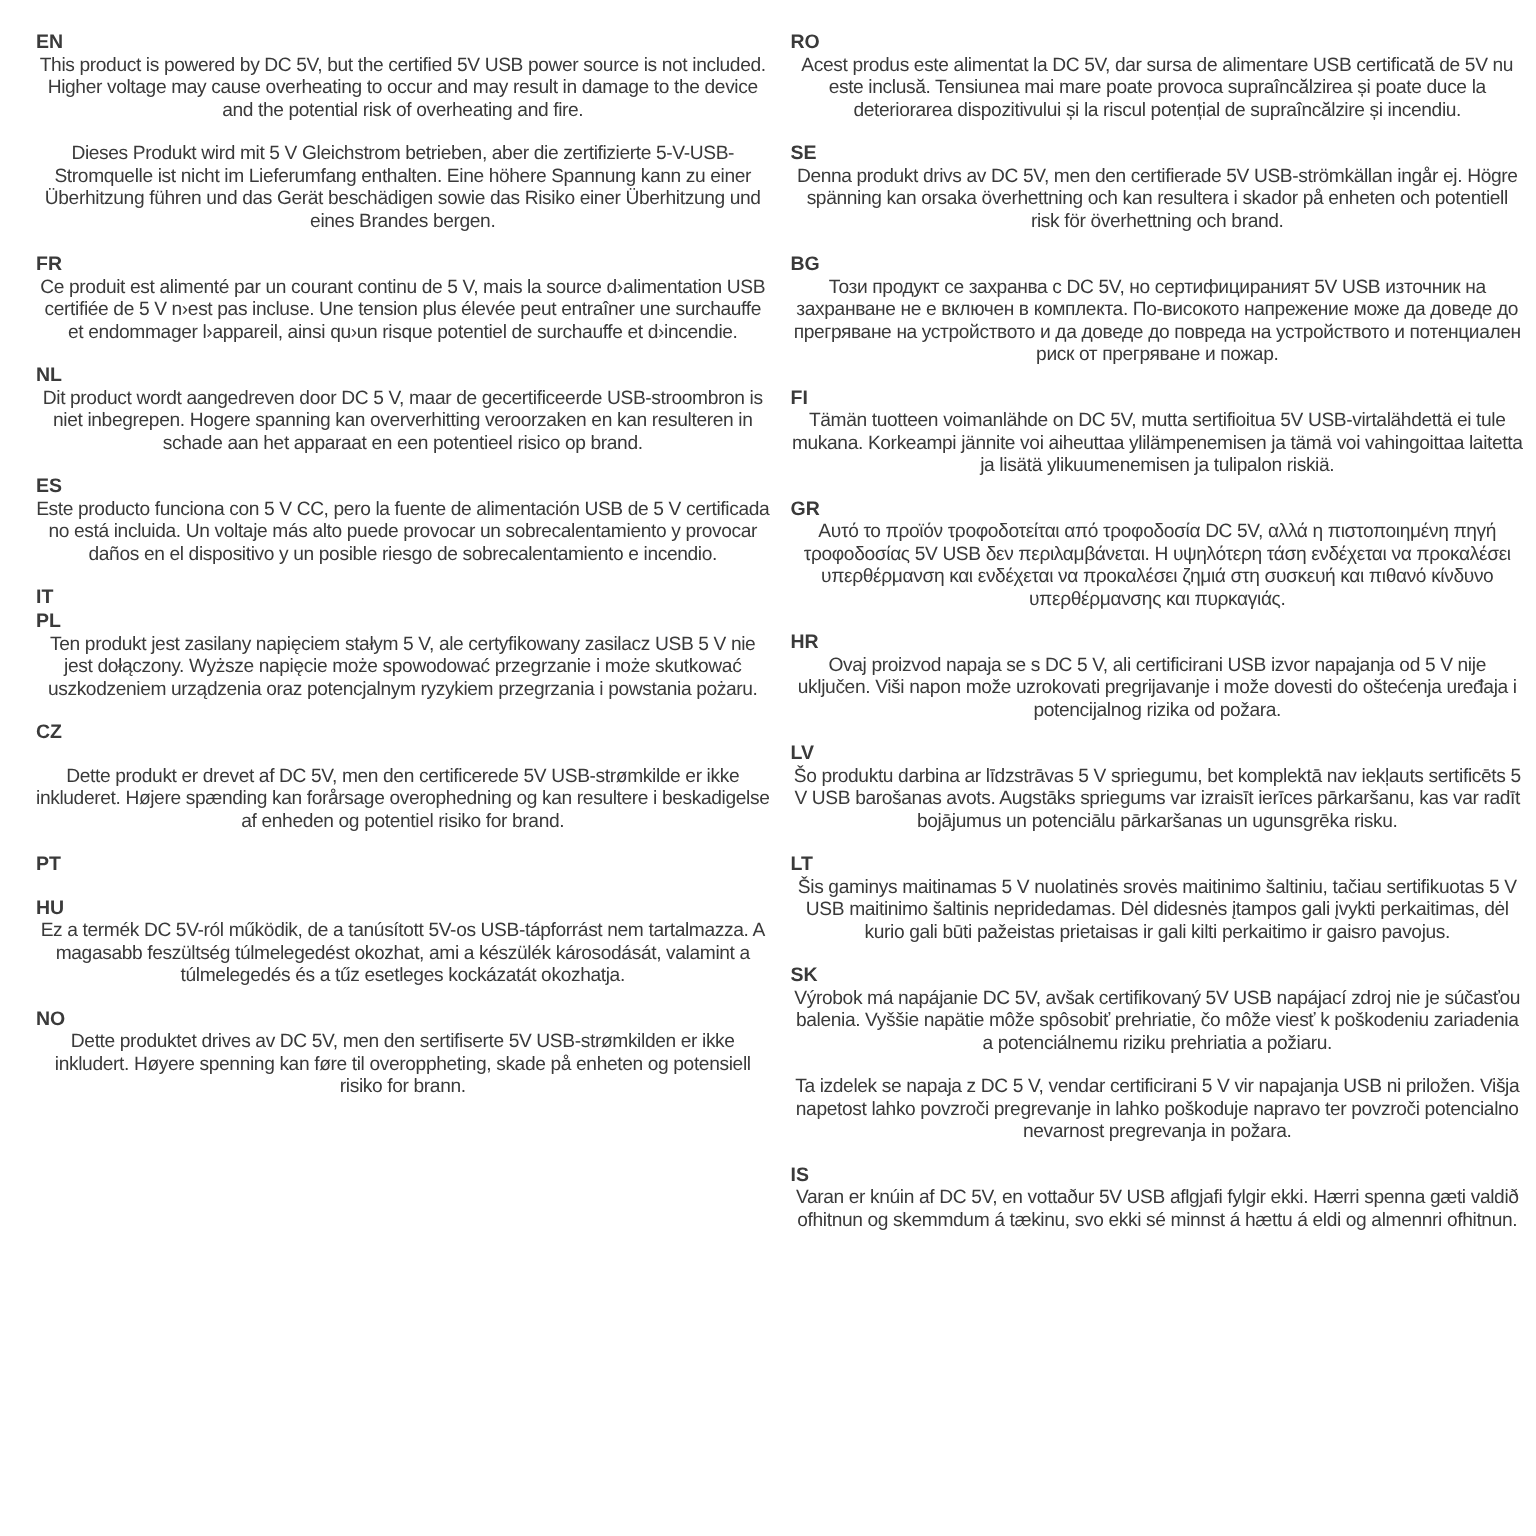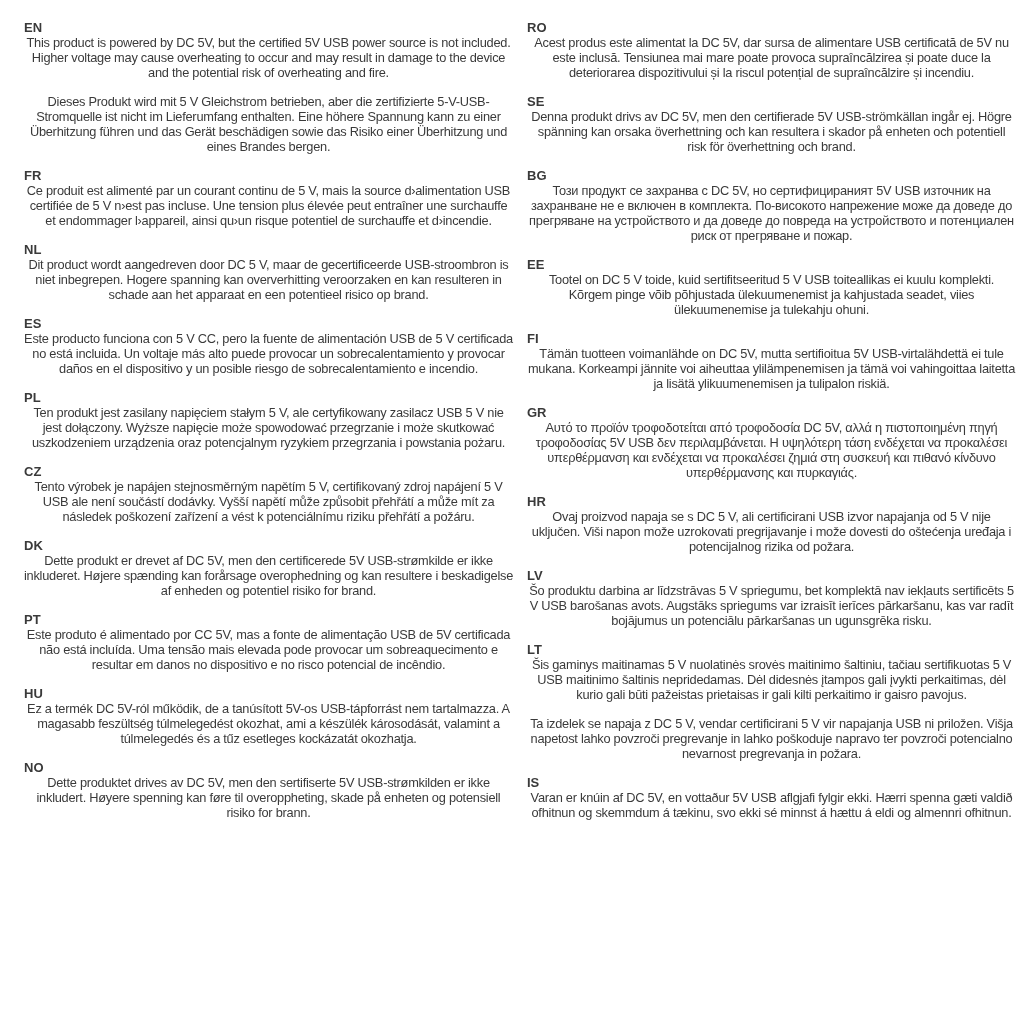--- a/index.html
+++ b/index.html
@@ -65,36 +65,34 @@
     </section>
     <section class="lang-block">
       <h2 class="lang-code">NL</h2>
       <p class="lang-text">Dit product wordt aangedreven door DC 5 V, maar de gecertificeerde USB-stroombron is niet inbegrepen. Hogere spanning kan oververhitting veroorzaken en kan resulteren in schade aan het apparaat en een potentieel risico op brand.</p>
     </section>
     <section class="lang-block">
       <h2 class="lang-code">ES</h2>
       <p class="lang-text">Este producto funciona con 5 V CC, pero la fuente de alimentación USB de 5 V certificada no está incluida. Un voltaje más alto puede provocar un sobrecalentamiento y provocar daños en el dispositivo y un posible riesgo de sobrecalentamiento e incendio.</p>
     </section>
     <section class="lang-block tight">
+      <h2 class="lang-code">IT</h2>
     </section>
     <section class="lang-block">
       <h2 class="lang-code">PL</h2>
       <p class="lang-text">Ten produkt jest zasilany napięciem stałym 5 V, ale certyfikowany zasilacz USB 5 V nie jest dołączony. Wyższe napięcie może spowodować przegrzanie i może skutkować uszkodzeniem urządzenia oraz potencjalnym ryzykiem przegrzania i powstania pożaru.</p>
     </section>
     <section class="lang-block">
       <h2 class="lang-code">CZ</h2>
-      <p class="lang-text">Tento výrobek je napájen stejnosměrným napětím 5 V, certifikovaný zdroj napájení 5 V USB ale není součástí dodávky. Vyšší napětí může způsobit přehřátí a může mít za následek poškození zařízení a vést k potenciálnímu riziku přehřátí a požáru.</p>
     </section>
     <section class="lang-block">
-      <h2 class="lang-code">DK</h2>
       <p class="lang-text">Dette produkt er drevet af DC 5V, men den certificerede 5V USB-strømkilde er ikke inkluderet. Højere spænding kan forårsage overophedning og kan resultere i beskadigelse af enheden og potentiel risiko for brand.</p>
     </section>
     <section class="lang-block">
       <h2 class="lang-code">PT</h2>
-      <p class="lang-text">Este produto é alimentado por CC 5V, mas a fonte de alimentação USB de 5V certificada não está incluída. Uma tensão mais elevada pode provocar um sobreaquecimento e resultar em danos no dispositivo e no risco potencial de incêndio.</p>
     </section>
     <section class="lang-block">
       <h2 class="lang-code">HU</h2>
       <p class="lang-text">Ez a termék DC 5V-ról működik, de a tanúsított 5V-os USB-tápforrást nem tartalmazza. A magasabb feszültség túlmelegedést okozhat, ami a készülék károsodását, valamint a túlmelegedés és a tűz esetleges kockázatát okozhatja.</p>
     </section>
     <section class="lang-block">
       <h2 class="lang-code">NO</h2>
       <p class="lang-text">Dette produktet drives av DC 5V, men den sertifiserte 5V USB-strømkilden er ikke inkludert. Høyere spenning kan føre til overoppheting, skade på enheten og potensiell risiko for brann.</p>
     </section>
   </div>
@@ -106,44 +104,44 @@
     </section>
     <section class="lang-block">
       <h2 class="lang-code">SE</h2>
       <p class="lang-text">Denna produkt drivs av DC 5V, men den certifierade 5V USB-strömkällan ingår ej. Högre spänning kan orsaka överhettning och kan resultera i skador på enheten och potentiell risk för överhettning och brand.</p>
     </section>
     <section class="lang-block">
       <h2 class="lang-code">BG</h2>
       <p class="lang-text">Този продукт се захранва с DC 5V, но сертифицираният 5V USB източник на захранване не е включен в комплекта. По-високото напрежение може да доведе до прегряване на устройството и да доведе до повреда на устройството и потенциален риск от прегряване и пожар.</p>
     </section>
     <section class="lang-block">
-      <h2 class="lang-code">EE</h2>
-      <p class="lang-text">Tootel on DC 5 V toide, kuid sertifitseeritud 5 V USB toiteallikas ei kuulu komplekti. Kõrgem pinge võib põhjustada ülekuumenemist ja kahjustada seadet, viies ülekuumenemise ja tulekahju ohuni.</p>
-    </section>
-    <section class="lang-block">
       <h2 class="lang-code">FI</h2>
       <p class="lang-text">Tämän tuotteen voimanlähde on DC 5V, mutta sertifioitua 5V USB-virtalähdettä ei tule mukana. Korkeampi jännite voi aiheuttaa ylilämpenemisen ja tämä voi vahingoittaa laitetta ja lisätä ylikuumenemisen ja tulipalon riskiä.</p>
     </section>
     <section class="lang-block">
       <h2 class="lang-code">GR</h2>
       <p class="lang-text">Αυτό το προϊόν τροφοδοτείται από τροφοδοσία DC 5V, αλλά η πιστοποιημένη πηγή τροφοδοσίας 5V USB δεν περιλαμβάνεται. Η υψηλότερη τάση ενδέχεται να προκαλέσει υπερθέρμανση και ενδέχεται να προκαλέσει ζημιά στη συσκευή και πιθανό κίνδυνο υπερθέρμανσης και πυρκαγιάς.</p>
     </section>
     <section class="lang-block">
       <h2 class="lang-code">HR</h2>
       <p class="lang-text">Ovaj proizvod napaja se s DC 5 V, ali certificirani USB izvor napajanja od 5 V nije uključen. Viši napon može uzrokovati pregrijavanje i može dovesti do oštećenja uređaja i potencijalnog rizika od požara.</p>
     </section>
     <section class="lang-block">
       <h2 class="lang-code">LV</h2>
       <p class="lang-text">Šo produktu darbina ar līdzstrāvas 5 V spriegumu, bet komplektā nav iekļauts sertificēts 5 V USB barošanas avots. Augstāks spriegums var izraisīt ierīces pārkaršanu, kas var radīt bojājumus un potenciālu pārkaršanas un ugunsgrēka risku.</p>
     </section>
     <section class="lang-block">
       <h2 class="lang-code">LT</h2>
       <p class="lang-text">Šis gaminys maitinamas 5 V nuolatinės srovės maitinimo šaltiniu, tačiau sertifikuotas 5 V USB maitinimo šaltinis nepridedamas. Dėl didesnės įtampos gali įvykti perkaitimas, dėl kurio gali būti pažeistas prietaisas ir gali kilti perkaitimo ir gaisro pavojus.</p>
     </section>
     <section class="lang-block">
+      <h2 class="lang-code">SK</h2>
+      <p class="lang-text">Výrobok má napájanie DC 5V, avšak certifikovaný 5V USB napájací zdroj nie je súčasťou balenia. Vyššie napätie môže spôsobiť prehriatie, čo môže viesť k poškodeniu zariadenia a potenciálnemu riziku prehriatia a požiaru.</p>
+    </section>
+    <section class="lang-block">
       <p class="lang-text">Ta izdelek se napaja z DC 5 V, vendar certificirani 5 V vir napajanja USB ni priložen. Višja napetost lahko povzroči pregrevanje in lahko poškoduje napravo ter povzroči potencialno nevarnost pregrevanja in požara.</p>
     </section>
     <section class="lang-block">
       <h2 class="lang-code">IS</h2>
       <p class="lang-text">Varan er knúin af DC 5V, en vottaður 5V USB aflgjafi fylgir ekki. Hærri spenna gæti valdið ofhitnun og skemmdum á tækinu, svo ekki sé minnst á hættu á eldi og almennri ofhitnun.</p>
     </section>
   </div>
 
 </div>
 

